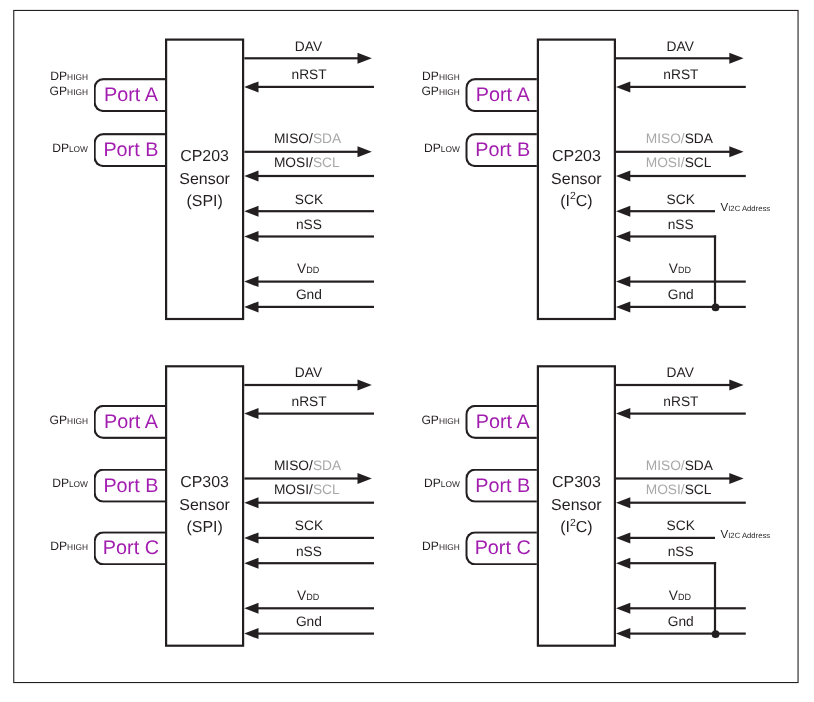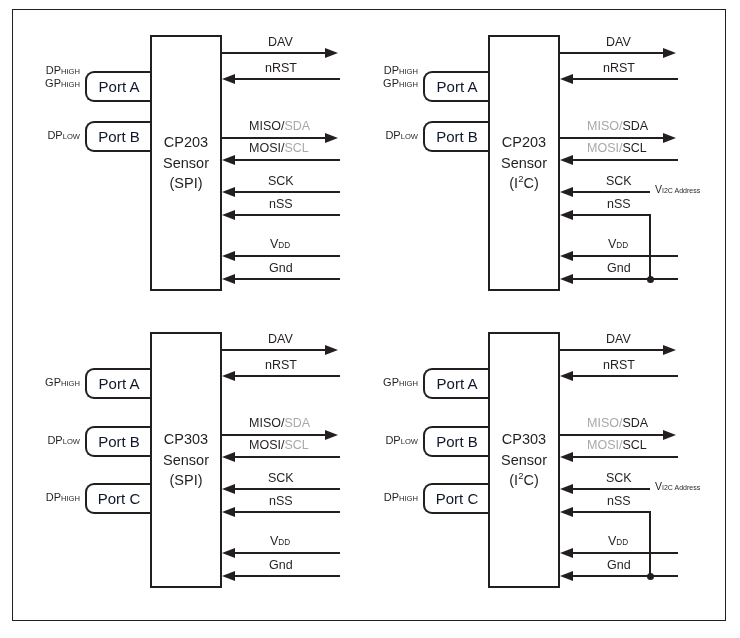--- a/index.html
+++ b/index.html
@@ -16,21 +16,21 @@
   
   .sensor-box{position:absolute;border:2px solid #231f20;background:#fff;box-sizing:border-box;
               display:flex;flex-direction:column;align-items:center;justify-content:center;z-index:4;}
   .sensor-line{font-size:14.5px;color:#231f20;line-height:1.42;white-space:nowrap;}
   .sensor-line sup{font-size:9.5px;vertical-align:super;line-height:0;}
 
   
   .port{position:absolute;border:2px solid #231f20;border-right:none;background:#fff;
         border-radius:9px 0 0 9px;box-sizing:border-box;display:flex;align-items:center;
         justify-content:center;z-index:3;}
-  .port-label{font-size:15px;color:#0f172a;white-space:nowrap;padding-right:6px;}
+  .port-label{font-size:18px;color:#a21caf;white-space:nowrap;padding-right:6px;}
   .port-tag{position:absolute;font-size:11px;color:#231f20;white-space:nowrap;
             text-align:right;line-height:1.18;z-index:5;}
   .port-tag sub{font-size:7.6px;vertical-align:baseline;}
   .port-tag .l{display:block;}
 
   
   .wire{position:absolute;height:2px;background:#231f20;z-index:2;}
   .vwire{position:absolute;width:2px;background:#231f20;z-index:2;}
   .arrow{position:absolute;width:0;height:0;z-index:3;}
   .arrow.left{border-top:5.5px solid transparent;border-bottom:5.5px solid transparent;

